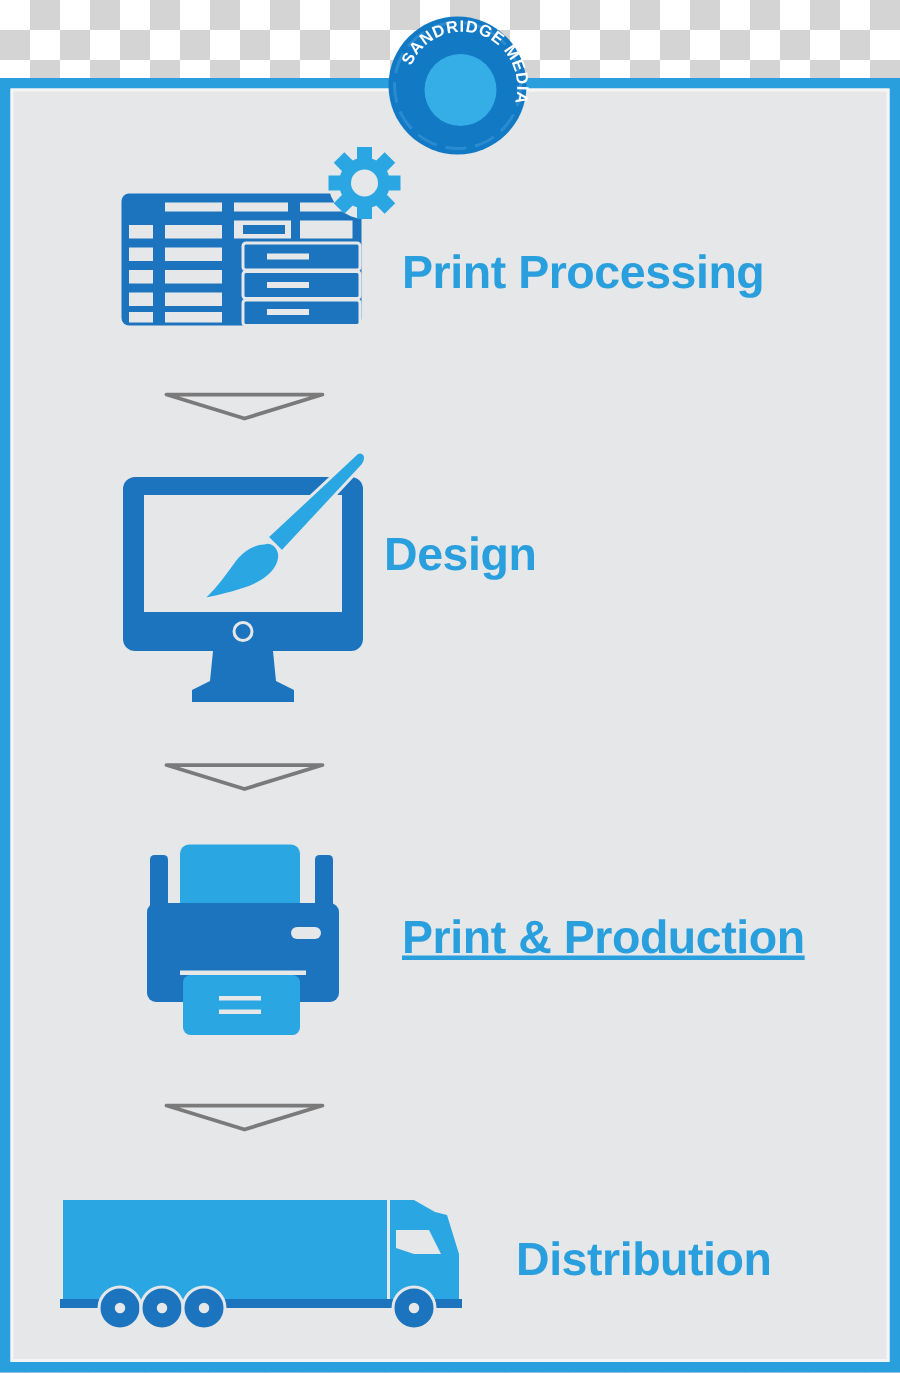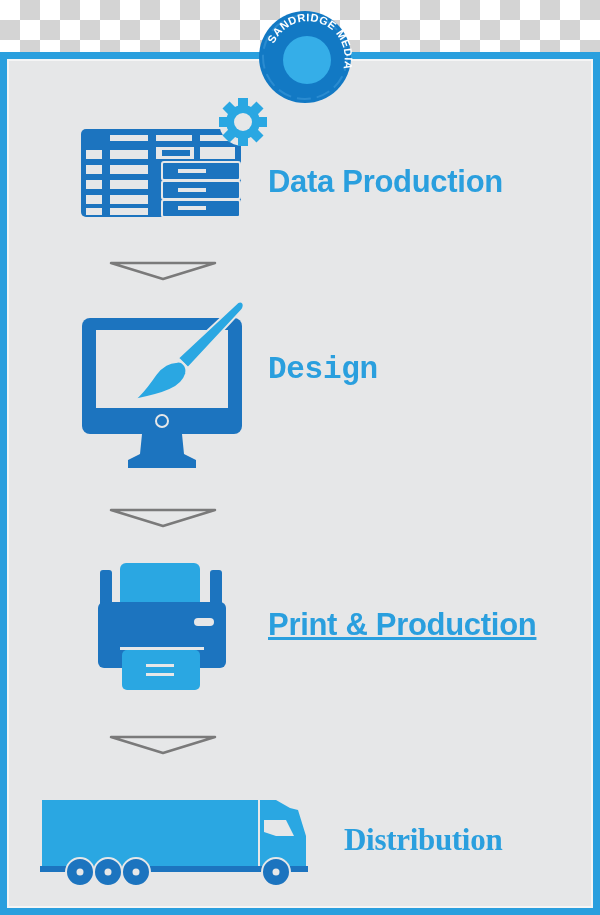--- a/index.html
+++ b/index.html
@@ -92,40 +92,40 @@
         <rect x="14" y="-5" width="10" height="10"></rect>
         <rect x="-5" y="-24" width="10" height="10" transform="rotate(45)"></rect>
         <rect x="-5" y="14" width="10" height="10" transform="rotate(45)"></rect>
         <rect x="-24" y="-5" width="10" height="10" transform="rotate(45)"></rect>
         <rect x="14" y="-5" width="10" height="10" transform="rotate(45)"></rect>
       </g>
       <circle r="9" fill="#e6e7e8"></circle>
     </g>
   </svg>
 </div>
-<div class="label" style="left:268px; top:164px;">Data Production</div>
+<div class="label" style="left:268px; top:164px;">Print Processing</div>
 
 <svg class="arrow" style="left:108px; top:260px;" viewBox="0 0 110 22">
   <polygon points="3,3 107,3 55,19" fill="#e6e7e8" stroke="#7a7a7a" stroke-width="2.5" stroke-linejoin="round"></polygon>
 </svg>
 
 <div class="icon" style="left:78px; top:296px;">
   <svg width="170" height="175" viewBox="0 0 170 175">
     <rect x="4" y="22" width="160" height="116" rx="8" fill="#1c74bf"></rect>
     <rect x="18" y="34" width="132" height="78" fill="#e6e7e8"></rect>
     <circle cx="84" cy="125" r="6" fill="none" stroke="#e6e7e8" stroke-width="2"></circle>
     <path d="M64 138 L104 138 L106 158 L118 164 L118 172 L50 172 L50 164 L62 158 Z" fill="#1c74bf"></path>
 
     <g fill="#2aa7e2">
       <path d="M160 6 C164 4 168 8 164 14 L110 72 L100 62 Z" stroke="#e6e7e8" stroke-width="2"></path>
       <path d="M98 66 C104 64 110 70 108 78 C104 92 86 98 56 104 C66 96 72 86 78 78 C84 70 92 66 98 66 Z" stroke="#e6e7e8" stroke-width="2"></path>
     </g>
   </svg>
 </div>
-<div class="label" style="left:268px; top:352px;font-family:Liberation Mono, monospace;">Design</div>
+<div class="label" style="left:256px; top:352px;">Design</div>
 
 <svg class="arrow" style="left:108px; top:507px;" viewBox="0 0 110 22">
   <polygon points="3,3 107,3 55,19" fill="#e6e7e8" stroke="#7a7a7a" stroke-width="2.5" stroke-linejoin="round"></polygon>
 </svg>
 
 <div class="icon" style="left:98px; top:560px;">
   <svg width="130" height="135" viewBox="0 0 130 135">
     <rect x="0" y="10" width="12" height="40" rx="3" fill="#1c74bf" transform="translate(2,0)"></rect>
     <rect x="104" y="10" width="12" height="40" rx="3" fill="#1c74bf" transform="translate(8,0)"></rect>
     <rect x="10" y="2" width="104" height="8" fill="none"></rect>
@@ -157,13 +157,13 @@
       <circle cx="236" cy="76" r="14"></circle>
     </g>
     <g fill="#e6e7e8">
       <circle cx="40" cy="76" r="3.5"></circle>
       <circle cx="68" cy="76" r="3.5"></circle>
       <circle cx="96" cy="76" r="3.5"></circle>
       <circle cx="236" cy="76" r="3.5"></circle>
     </g>
   </svg>
 </div>
-<div class="label" style="left:344px; top:822px;font-family:Liberation Serif, serif;">Distribution</div>
+<div class="label" style="left:344px; top:822px;">Distribution</div>
 
 </body></html>

